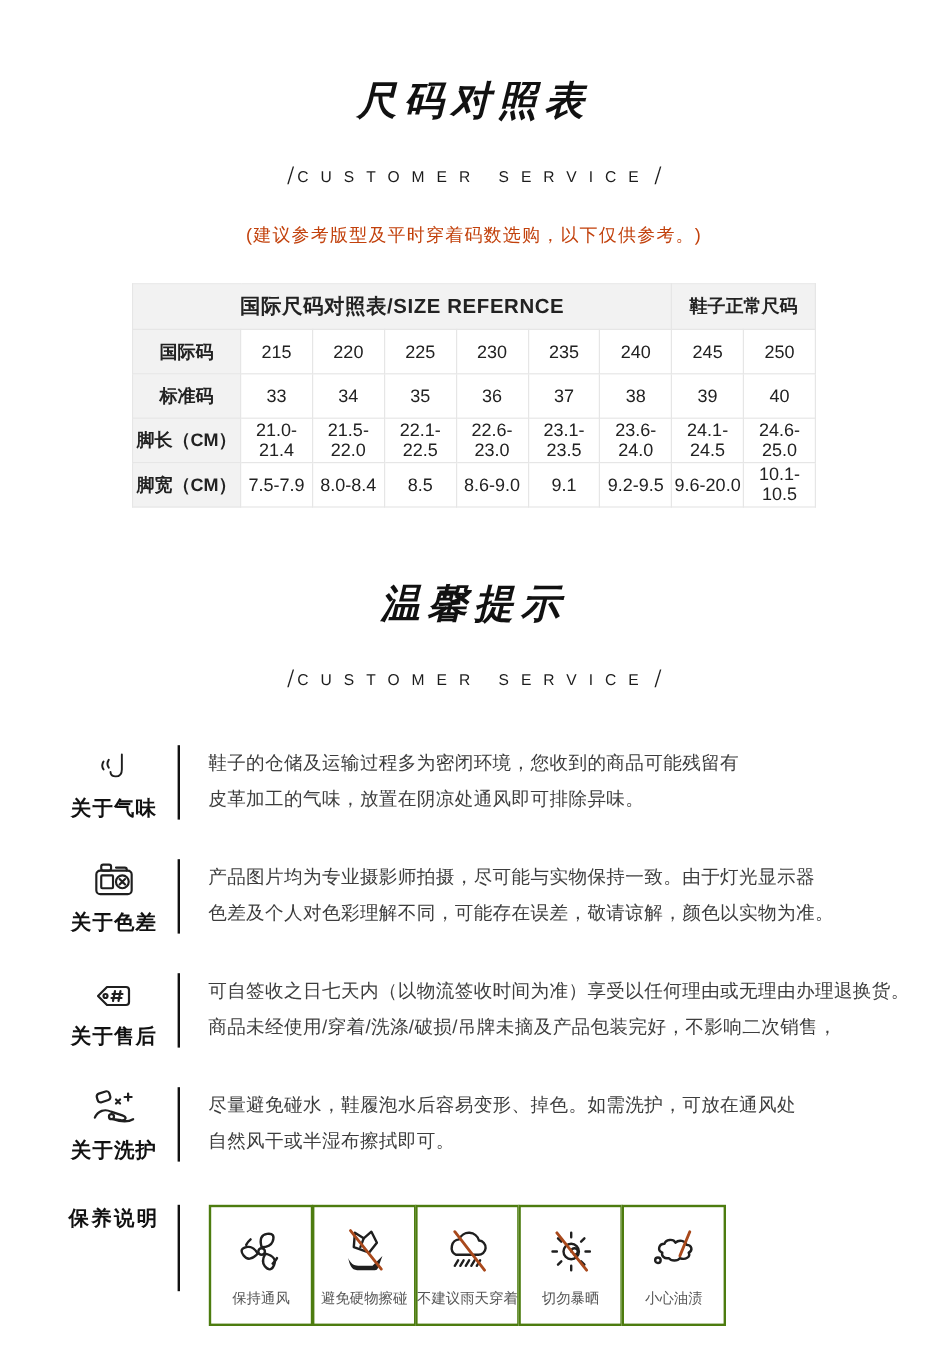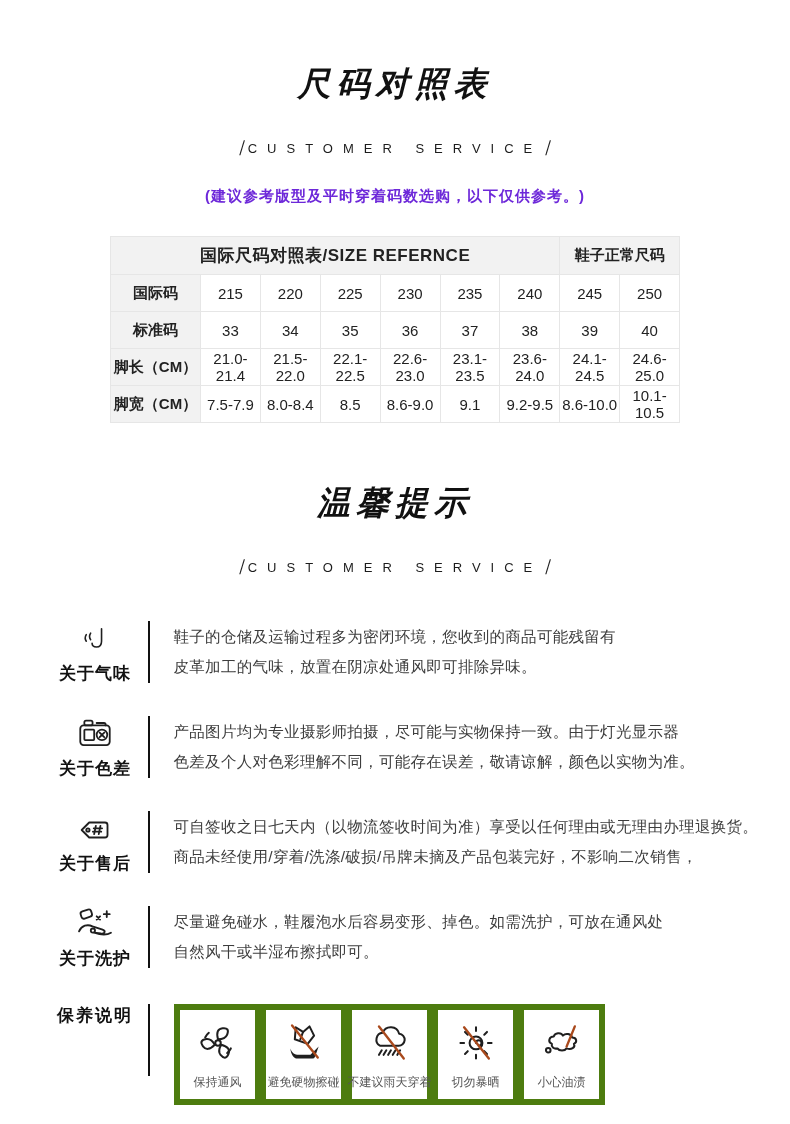--- a/index.html
+++ b/index.html
@@ -6,21 +6,21 @@
   html,body { background:#fff; }
   body { font-family:"Liberation Sans","DejaVu Sans",sans-serif; color:#1a1a1a; }
   .page { width:790px; height:1124px; margin:0 auto; background:#fff; overflow:hidden; position:relative; }
 
   
   .sec-title { text-align:center; font-size:33px; font-weight:700; letter-spacing:6px; color:#111;font-style:italic; }
   .sec-title.first { margin-top:62px; }
   .sec-title.second { margin-top:58px; }
   .subtitle { text-align:center; margin-top:32px; font-size:13px; letter-spacing:10px; color:#1c1c1c; font-weight:500; }
   .subtitle .slash { display:inline-block; transform:scaleY(1.35) skewX(-8deg); font-size:15px; letter-spacing:0; margin:0 4px; font-weight:400; }
-  .note { text-align:center; margin-top:31px; font-size:15px; color:#6d28d9; letter-spacing:1px;font-weight:bold; }
+  .note { text-align:center; margin-top:31px; font-size:15px; color:#c2410c; letter-spacing:1px; }
 
   
   table.size { border-collapse:collapse; margin:30px auto 0 auto; width:570px; table-layout:fixed; }
   table.size th, table.size td { border:1px solid #e6e6e6; text-align:center; vertical-align:middle; }
   table.size col.lab { width:90px; }
   tr.hdr th { background:#f2f2f2; height:38px; font-weight:700; color:#222; }
   th.hdr-left { font-size:17px; letter-spacing:.5px; }
   th.hdr-right { font-size:15px; }
   tr.data { height:37px; }
   tr.data th { background:#f2f2f2; font-size:15px; font-weight:700; color:#222; }
@@ -33,21 +33,21 @@
   .tip-icon { height:36px; display:flex; align-items:flex-end; justify-content:center; margin-bottom:7px; }
   .tip-label { font-size:17px; font-weight:700; color:#111; letter-spacing:1px; }
   .tip-divider { width:1.5px; background:#111; margin:2px 0; }
   .tip-text { margin-left:24px; display:flex; flex-direction:column; justify-content:center; font-size:15.5px; color:#3d3d3d; line-height:30px; letter-spacing:.3px; }
 
   
   .care { display:flex; align-items:flex-start; margin:34px 0 0 42px; }
   .care-label { width:106px; text-align:center; font-size:17px; font-weight:700; letter-spacing:2px; color:#111; }
   .care-divider { width:2px; height:72px; background:#111; }
   .care-boxes { display:flex; margin-left:24px; }
-  .care-box { width:87px; height:101px; border:6px solid #4d7c0f; margin-left:-1px; display:flex; flex-direction:column; align-items:center; justify-content:center; background:#fff; }
+  .care-box { width:87px; height:101px; border:2px solid #4d7c0f; margin-left:-1px; display:flex; flex-direction:column; align-items:center; justify-content:center; background:#fff; }
   .care-box:first-child { margin-left:0; }
   .care-icon { height:46px; display:flex; align-items:center; justify-content:center; }
   .care-caption { margin-top:9px; font-size:12px; color:#555; white-space:nowrap; }
 
   svg.ic { stroke:#1f1f1f; fill:none; stroke-width:2.2; stroke-linecap:round; stroke-linejoin:round; }
   svg.ic .fillk { fill:#1f1f1f; stroke:none; }
   svg.ic .ban { stroke:#a9491c; stroke-width:2.6; }
 </style>
 </head>
 <body>
@@ -111,21 +111,21 @@
       <td>24.6-25.0</td>
     </tr>
     <tr class="data">
       <th>脚宽（CM）</th>
       <td>7.5-7.9</td>
       <td>8.0-8.4</td>
       <td>8.5</td>
       <td>8.6-9.0</td>
       <td>9.1</td>
       <td>9.2-9.5</td>
-      <td>8.6-10.0</td>
+      <td>9.6-20.0</td>
       <td>10.1-10.5</td>
     </tr>
   </tbody>
     </table>
 
   <h1 class="sec-title second">温馨提示</h1>
 
   <div class="subtitle"><span class="slash">/</span><span>CUSTOMER SERVICE</span><span class="slash">/</span></div>
 
   <div class="tips">

